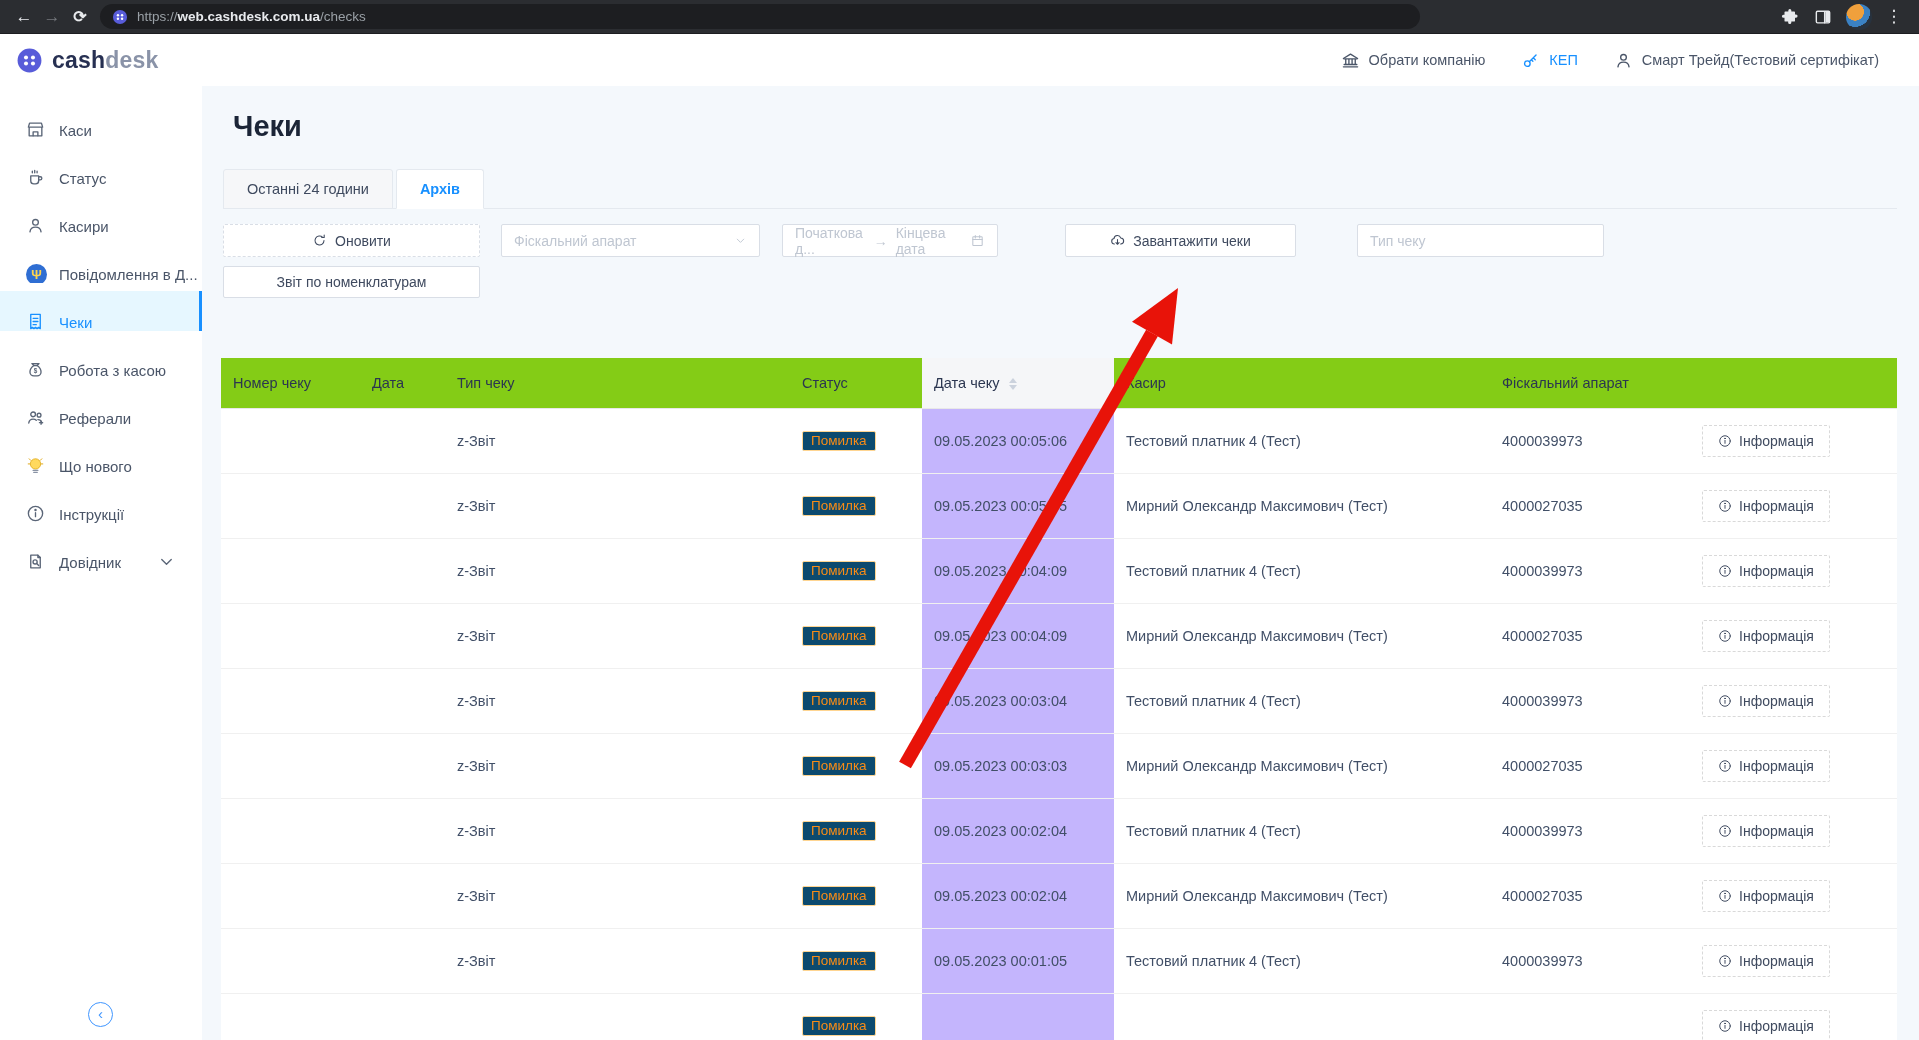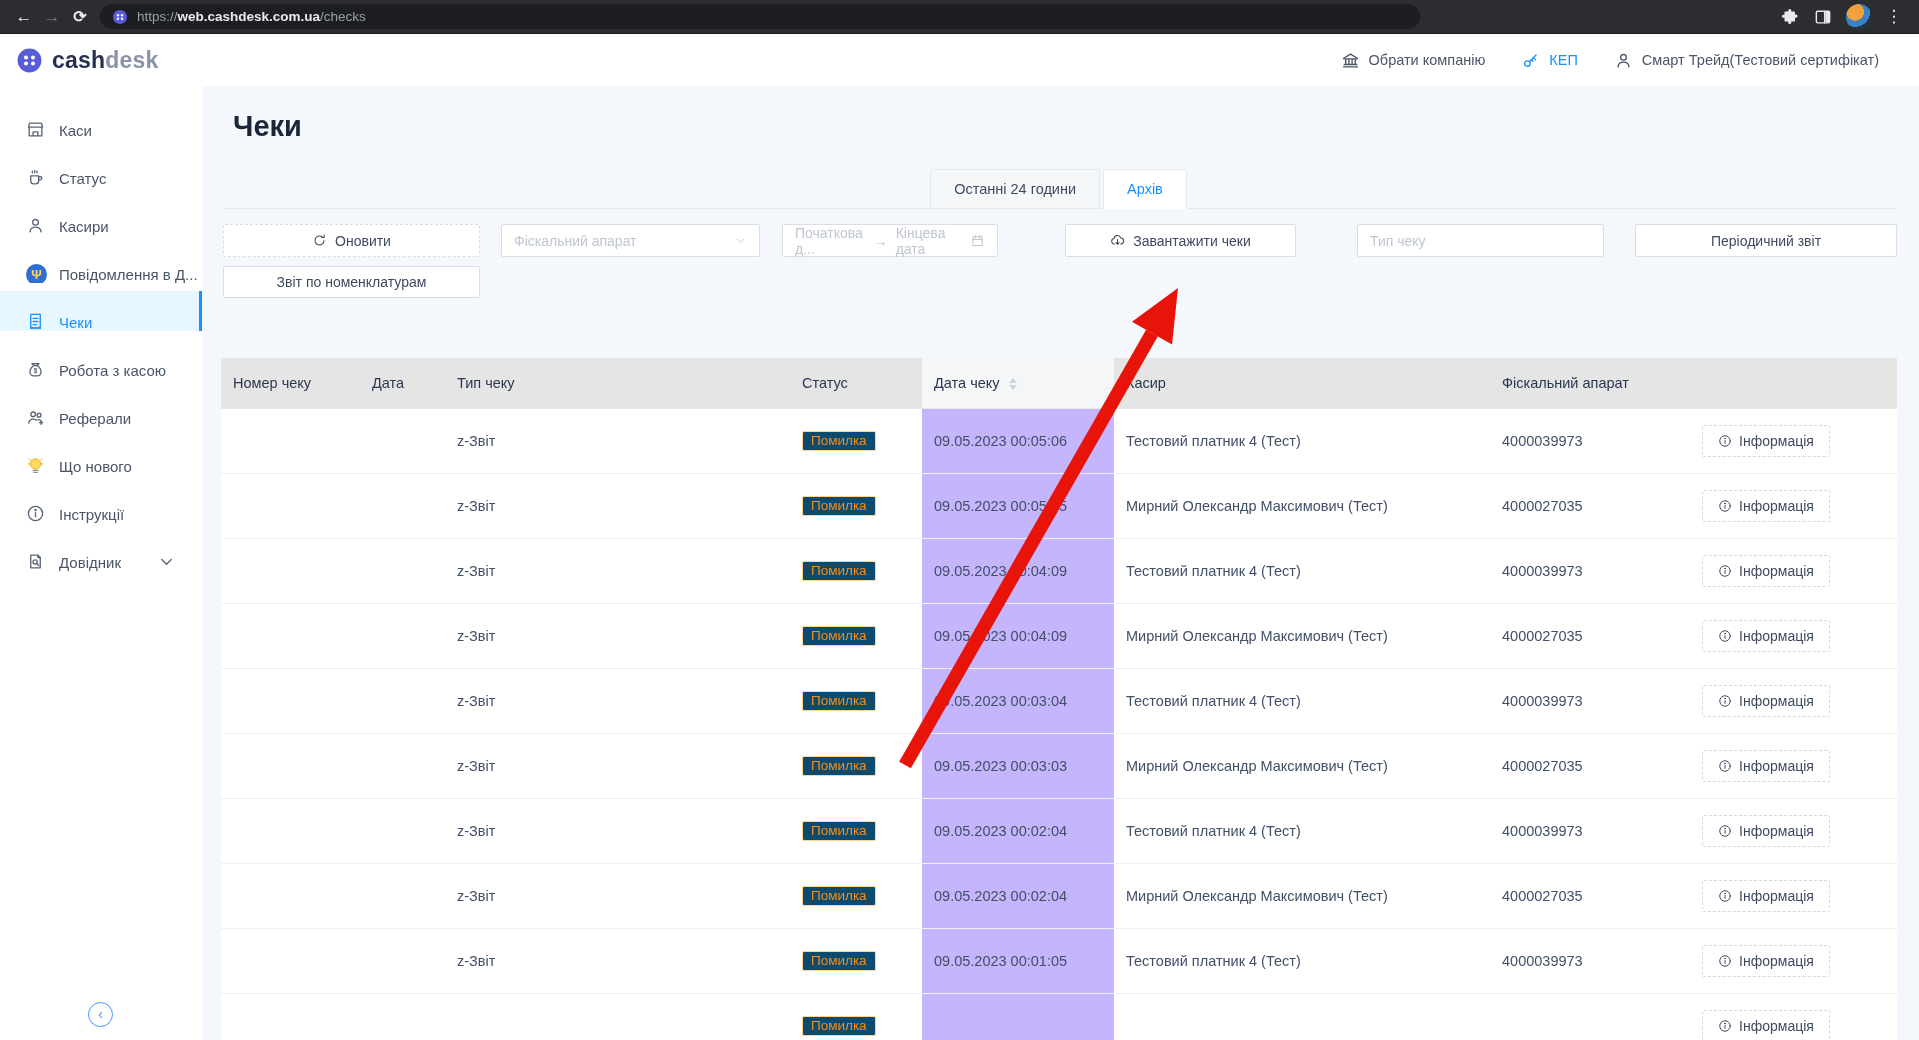--- a/index.html
+++ b/index.html
@@ -55,44 +55,44 @@
   .collapse-btn { position:absolute; left:88px; bottom:13px; width:25px; height:25px; border-radius:50%;
     border:1.5px solid #4096ff; color:#4096ff; font-size:15px; display:flex; align-items:center;
     justify-content:center; cursor:pointer; background:#fff; padding-bottom:2px; }
 
   
   .content { position:absolute; top:86px; left:202px; right:0; bottom:0; background:#f4f8fc;
     padding-left:19px; overflow:hidden; }
   .page-title { margin:24px 0 0 12px; font-size:29px; font-weight:bold; color:#1b2537; }
 
   .tabs { margin-top:26px; margin-left:2px; margin-right:22px; display:flex; align-items:flex-end;
-    border-bottom:1px solid #e4e9ef;justify-content:center; }
+    border-bottom:1px solid #e4e9ef; }
   .tab { height:40px; padding:0 23px; display:flex; align-items:center; font-size:14.5px;
     color:#3f4a5f; background:#f6f7f9; border:1px solid #e4e9ef; border-radius:3px 3px 0 0;
     margin-right:3px; margin-bottom:-1px; cursor:pointer; }
-  .tab.active { background:#fff; color:#1890ff; border-bottom-color:#fff; font-weight:400; }
+  .tab.active { background:#fff; color:#1890ff; border-bottom-color:#fff; font-weight:700; }
 
   .toolbar { position:relative; height:34px; margin-top:15px; }
   .ctl { position:absolute; top:0; height:33px; background:#fff; border:1px solid #d9dee6;
     border-radius:2px; display:flex; align-items:center; font-size:14px; color:#3f4a5f; }
   .ctl.btn { justify-content:center; gap:8px; cursor:pointer; }
   .ctl.dashed { border-style:dashed; }
   .ctl .ph { color:#bfc6d1; }
   .ctl.field { padding:0 12px; cursor:text; }
   .ctl .ctl-ic { width:15px; height:15px; color:#3f4a5f; flex:0 0 auto; }
   .ctl .grey-ic { color:#bfc6d1; }
   .sel-chevron { margin-left:auto; width:13px; height:13px; color:#bfc6d1; }
   .date-arrow { color:#bfc6d1; margin:0 8px; font-size:14px; }
   .row2 { margin-top:8px; height:32px; position:relative; }
   .row2 .ctl { height:32px; }
 
   
   .table-wrap { margin-top:60px; margin-right:22px; }
   table { width:100%; border-collapse:collapse; table-layout:fixed; background:#fff; }
-  thead th { height:50px; background:#e5e5e5; border-bottom:1px solid #e8e8e8; text-align:left;
+  thead th { height:50px; background:#84cc16; border-bottom:1px solid #e8e8e8; text-align:left;
     font-size:14.5px; font-weight:500; color:#2b3650; padding:0 12px; }
   thead th.sorted { background:#f5f6f8; }
   tbody td { height:65px; background:#fff; border-bottom:1px solid #f0f0f0; font-size:14.5px;
     color:#414f67; padding:0 12px; white-space:nowrap; overflow:hidden; }
   tbody td.date { background:#c4b5fd; }
   .sorter { display:inline-flex; flex-direction:column; gap:2px; margin-left:9px;
     vertical-align:middle; cursor:pointer; }
   .caret-up { width:0; height:0; border-left:4.5px solid transparent; border-right:4.5px solid transparent;
     border-bottom:5px solid #cbd2dd; }
   .caret-down { width:0; height:0; border-left:4.5px solid transparent; border-right:4.5px solid transparent;
@@ -333,23 +333,20 @@
       <span class="ctl-ic icon">
           <svg viewBox="0 0 24 24" fill="none" stroke="currentColor" stroke-width="1.7" stroke-linecap="round" stroke-linejoin="round">
             <path d="M7 17.5a4.3 4.3 0 0 1-.6-8.55 5.5 5.5 0 0 1 10.7-1.05A4.2 4.2 0 0 1 17 17.5"></path>
             <path d="M12 10.5V18M9.5 15.5 12 18l2.5-2.5"></path>
           </svg>
         </span>
       <span>Завантажити чеки</span>
     </div>
     <div class="ctl field" style="left:1136px; width:247px;">
       <span class="ph">Тип чеку</span>
-    </div>
-    <div class="ctl btn" style="left:1414px; width:262px;">
-      <span>Періодичний звіт</span>
     </div>
   </div>
 
   <div class="row2">
     <div class="ctl btn" style="left:2px; width:257px;">
       <span>Звіт по номенклатурам</span>
     </div>
   </div>
 
   <div class="table-wrap">

